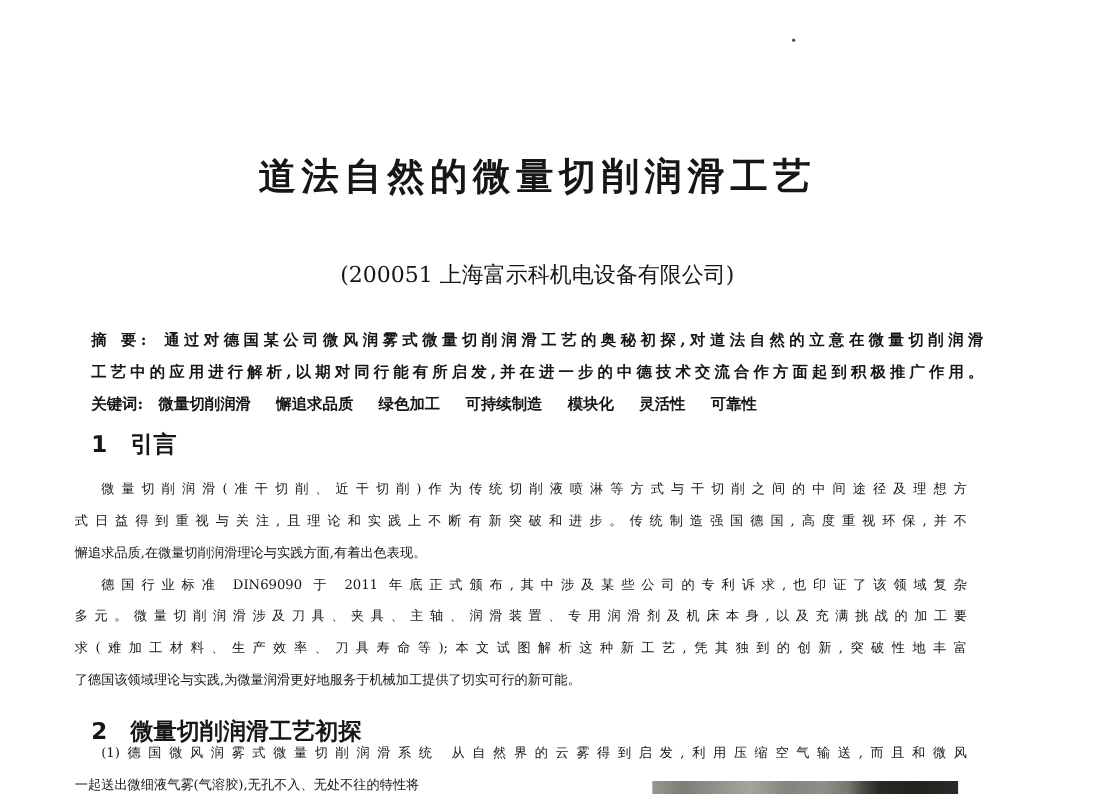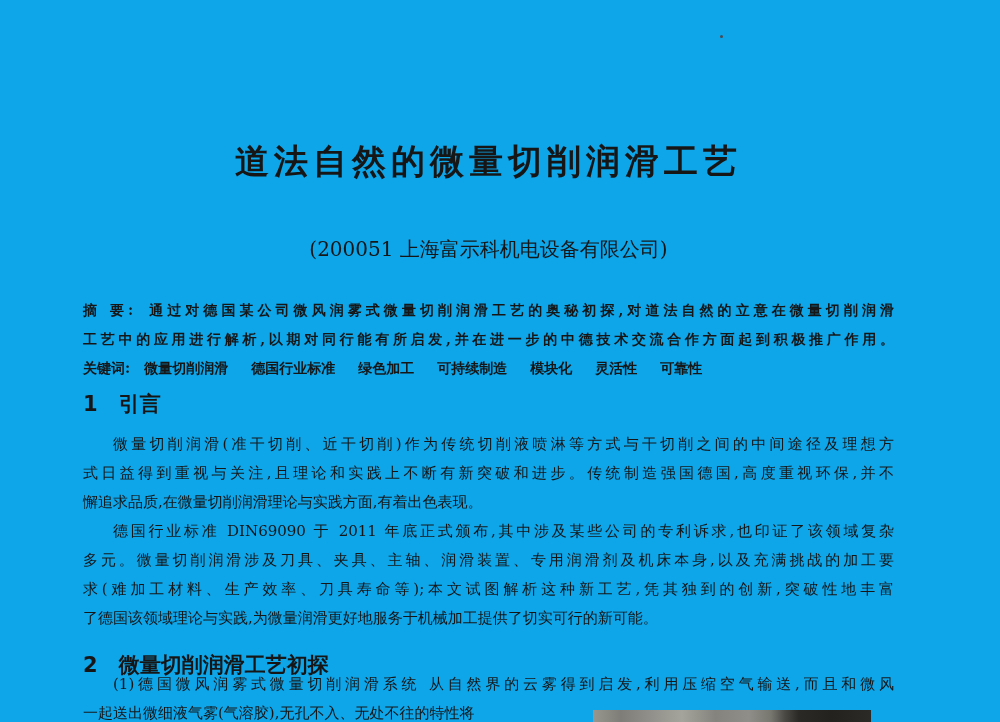--- a/index.html
+++ b/index.html
@@ -1,21 +1,21 @@
 <!DOCTYPE html>
 <html><head>
 <meta charset="utf-8">
 <style>
   html, body { margin: 0; padding: 0; background: #e8e8e8; }
   .page {
     position: relative;
     width: 1000px;
     height: 722px;
     margin: 0 auto;
-    background: #0ea5e9;
+    background: #ffffff;
     color: #161616;
     overflow: hidden;
     font-family: "DejaVu Serif", "Liberation Serif", serif;
   }
   .speck {
     position: absolute;
     left: 720px; top: 35px;
     width: 3px; height: 3px;
     background: #4a4a52;
     border-radius: 50%;
@@ -73,23 +73,23 @@
     font-family: "DejaVu Sans", "Liberation Sans", sans-serif;
     font-size: 21px;
     font-weight: bold;
     line-height: 26px;
   }
   .h1 { top: 391px; }
   .h2 { top: 652px; }
   .heading .num { margin-right: 21px; }
   .para {
     position: absolute;
-    left: 83px;
+    left: 68px;
     width: 811px;
-    font-size: 15px;
+    font-size: 12px;
     line-height: 29px;
   }
   .p1 { top: 430px; }
   .p2 { top: 517px; }
   .p3 { top: 670px; }
   .photo {
     position: absolute;
     left: 593px; top: 710px;
     width: 278px; height: 12px;
     background:
@@ -110,21 +110,21 @@
 
 
   <div class="affiliation">(200051 上海富示科机电设备有限公司)</div>
 
   <div class="abstract">
     <div class="line fill">
       <span class="abs-label">摘 要:</span><span>通过对德国某公司微风润雾式微量切削润滑工艺的奥秘初探,对道法自然的立意在微量切削润滑</span>
     </div>
     <div class="line fill">工艺中的应用进行解析,以期对同行能有所启发,并在进一步的中德技术交流合作方面起到积极推广作用。</div>
     <div class="line">
-      <span class="kw-label">关键词:</span><span class="kw">微量切削润滑</span><span class="kw">德国行业标准</span><span class="kw">绿色加工</span><span class="kw">可持续制造</span><span class="kw">模块化</span><span class="kw">灵活性</span><span class="kw">可靠性</span>
+      <span class="kw-label">关键词:</span><span class="kw">微量切削润滑</span><span class="kw">懈追求品质</span><span class="kw">绿色加工</span><span class="kw">可持续制造</span><span class="kw">模块化</span><span class="kw">灵活性</span><span class="kw">可靠性</span>
     </div>
   </div>
 
   <h2 class="heading h1">
     <span class="num">1</span><span>引言</span>
   </h2>
 
   <div class="para p1">
     <div class="line fill ind">微量切削润滑(准干切削、近干切削)作为传统切削液喷淋等方式与干切削之间的中间途径及理想方</div>
     <div class="line fill">式日益得到重视与关注,且理论和实践上不断有新突破和进步。传统制造强国德国,高度重视环保,并不</div>

